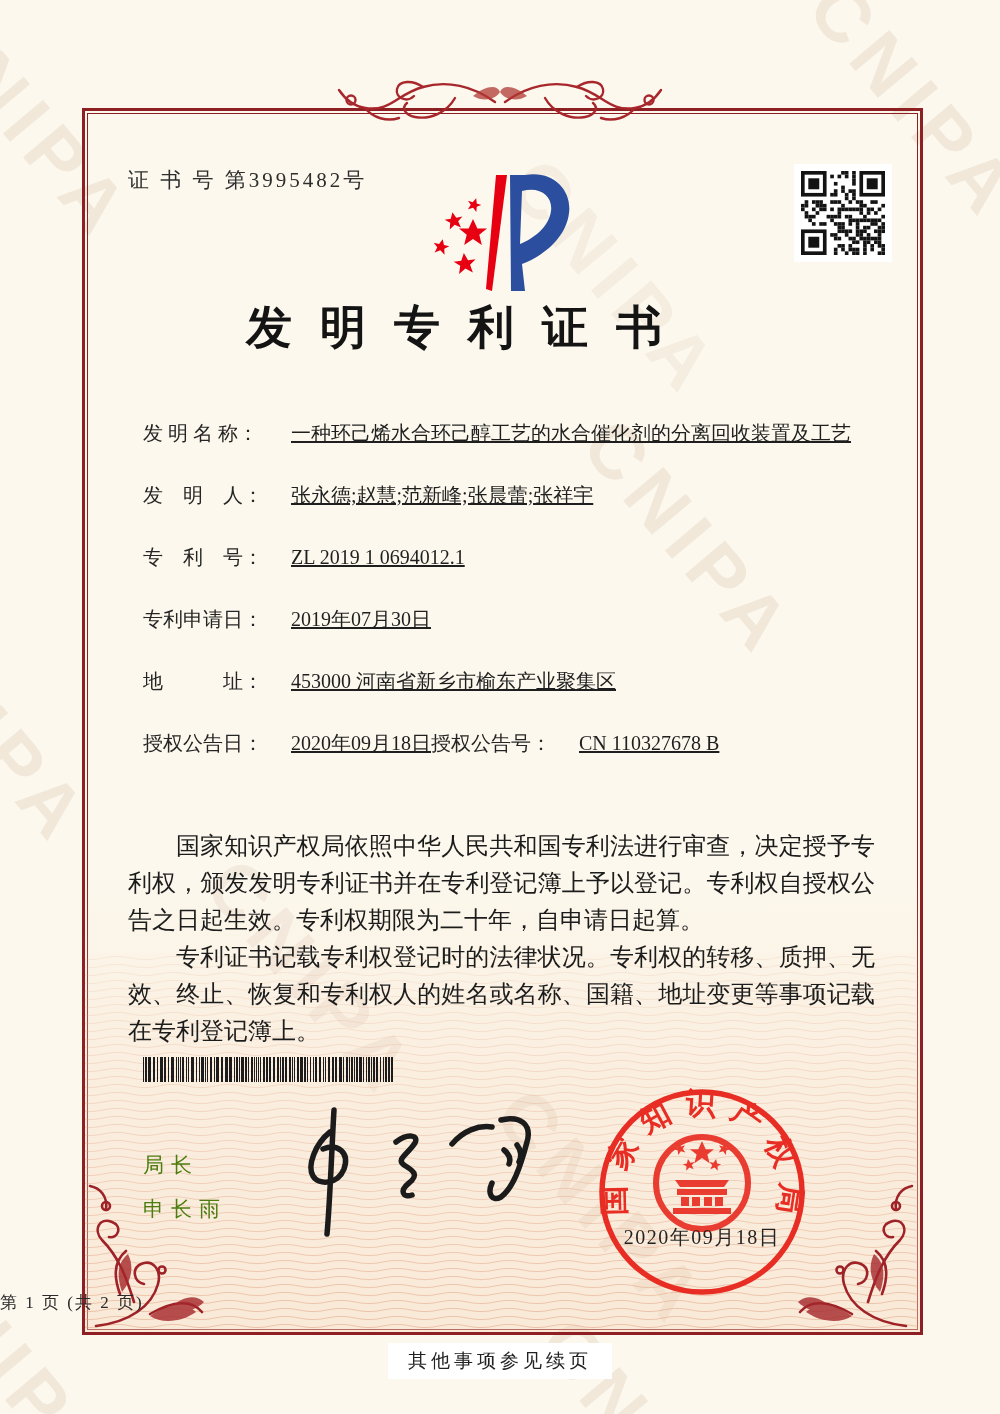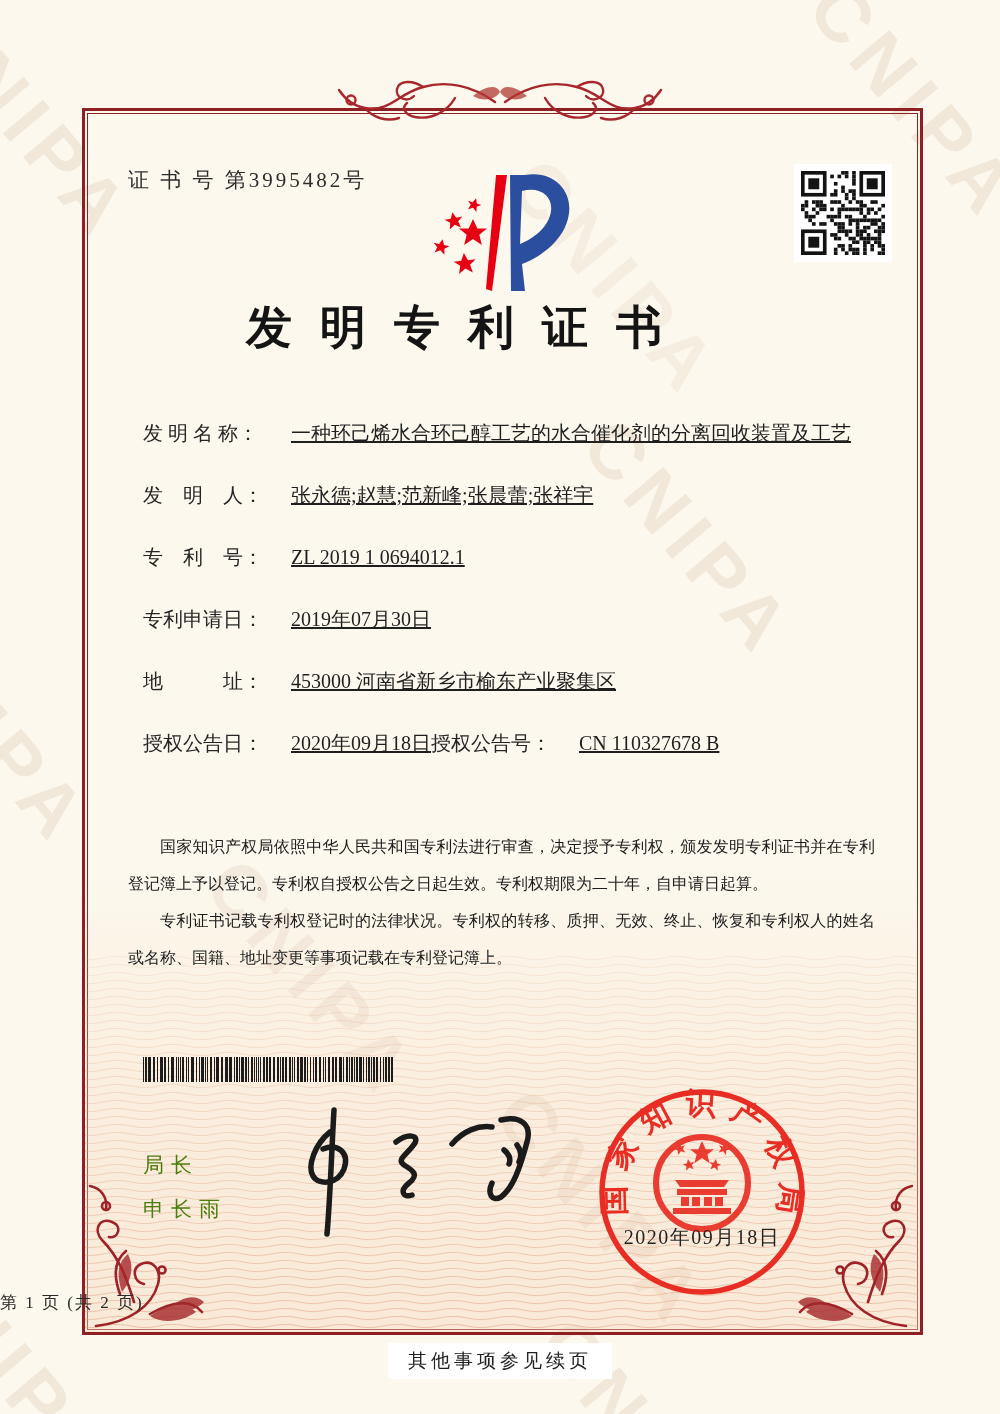--- a/index.html
+++ b/index.html
@@ -53,21 +53,21 @@
   }
   
   .fields{ position:absolute; left:143px; top:420px; width:740px; z-index:3; }
   .field-row{ display:flex; align-items:baseline; margin-bottom:36px; font-size:20px; line-height:26px; }
   .field-label{ flex:0 0 148px; color:#252525; }
   .field-value{ color:#1f1f1f;text-decoration:underline; }
   .field-label2{ }
   
   .body-text{
     position:absolute; left:128px; top:828px; width:747px; z-index:3;
-    font-size:16px; line-height:37px; text-align:justify; color:#1c1c1c;
+    font-size:24px; line-height:37px; text-align:justify; color:#1c1c1c;
   }
   .body-text p{ margin:0; text-indent:2em; }
   
   .barcode{ position:absolute; left:143px; top:1057px; z-index:3; }
   .director{
     position:absolute; left:143px; top:1143px; z-index:3;
     font-size:21px; letter-spacing:7px; color:#4d7c0f; line-height:44px;
   }
   .signature{ position:absolute; left:268px; top:1102px; z-index:4; }
   

